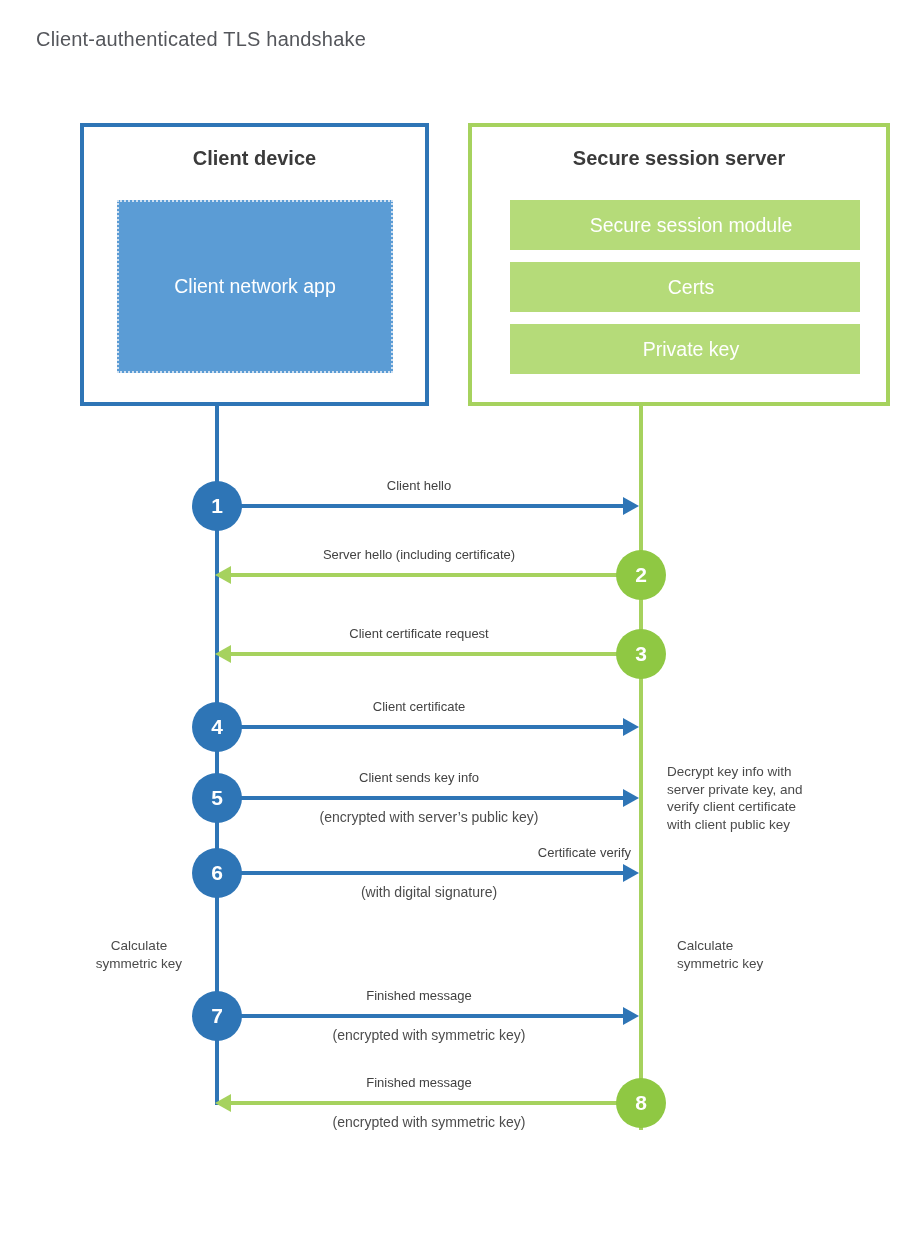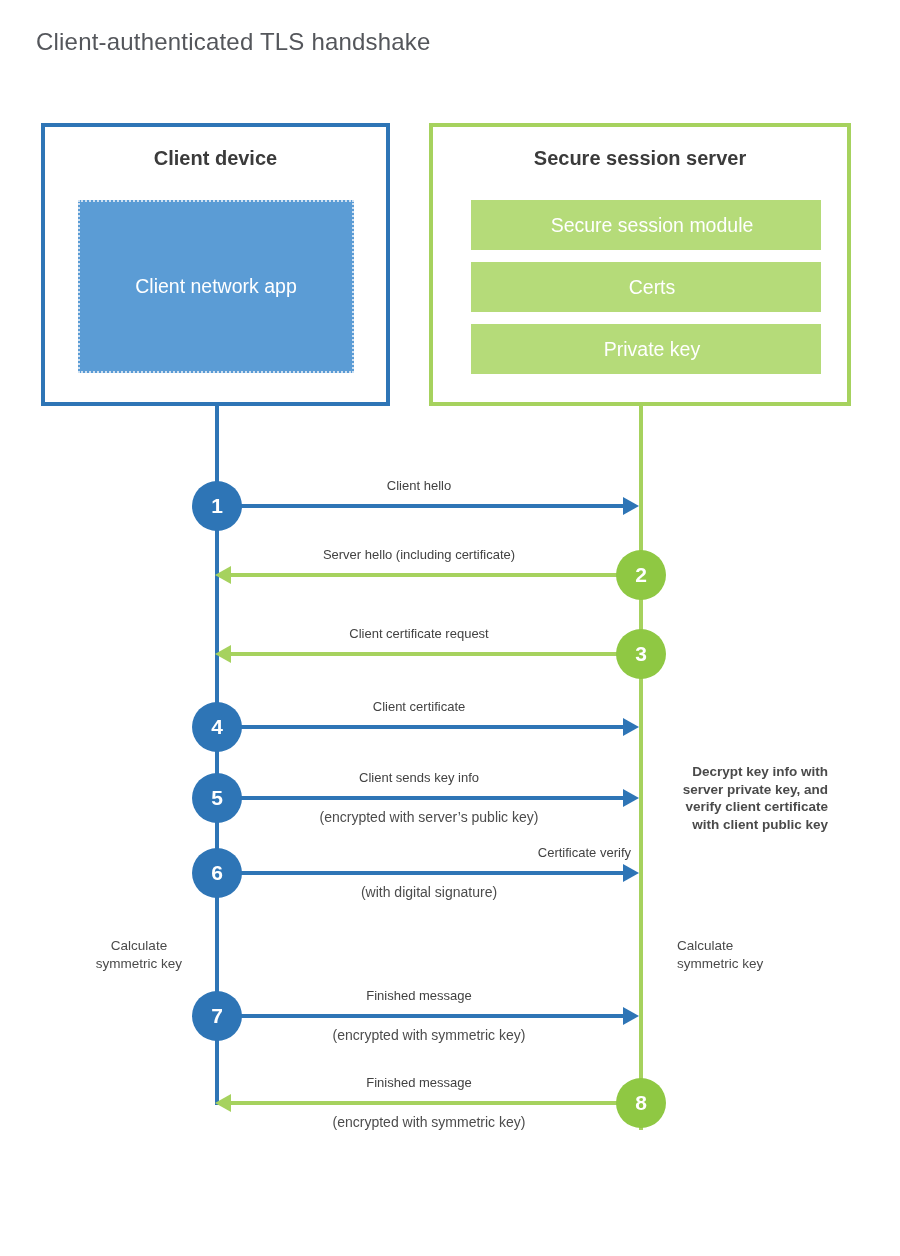--- a/index.html
+++ b/index.html
@@ -2,25 +2,25 @@
 <html style="--blue: #2E75B6; --blue-fill: #5B9CD5; --green-line: #A6D25E; --green-fill: #B5DB79; --green-circle: #8FC843;"><head>
 <meta charset="utf-8">
 <style>
   html,body{margin:0;padding:0;background:#ffffff;}
   #canvas{
     position:relative;width:900px;height:1256px;background:#ffffff;
     font-family:"Liberation Sans",sans-serif;overflow:hidden;
   }
   .abs{position:absolute;}
   #page-title{
-    left:36px;top:28px;font-size:24px;font-weight:400;color:#54565b;
+    left:36px;top:28px;font-size:20px;font-weight:400;color:#54565b;
     letter-spacing:0.2px;
   }
   
-  .actor-box{box-sizing:border-box;background:#fff;}
+  .actor-box{box-sizing:border-box;background:#fff;margin-left:39px;}
   #client-box{left:41px;top:123px;width:349px;height:283px;border:4px solid var(--blue);}
   #server-box{left:429px;top:123px;width:422px;height:283px;border:4px solid var(--green-line);}
   .actor-title{
     left:0;top:20px;width:100%;text-align:center;
     font-size:20px;font-weight:bold;color:#3b3b3b;
   }
   #client-app-box{
     left:33px;top:73px;width:276px;height:173px;box-sizing:border-box;
     background:var(--blue-fill);border:2px dotted #cfe0f1;
     display:flex;align-items:center;justify-content:center;text-align:center;
@@ -51,21 +51,21 @@
     left:207px;width:424px;text-align:center;
     font-size:13px;color:#424242;line-height:26px;
   }
   .msg-sub{
     left:217px;width:424px;text-align:center;
     font-size:14px;color:#4c4c4c;line-height:20px;
   }
   .side-note{
     font-size:13.5px;line-height:17.5px;color:#4a4a4a;white-space:pre-line;
   }
-  #note-decrypt{left:653px;top:763px;width:175px;text-align:right;font-weight:bold;}
+  #note-decrypt{left:667px;top:763px;width:175px;text-align:left;}
   #note-calc-left{left:64px;top:937px;width:150px;text-align:center;}
   #note-calc-right{left:677px;top:937px;width:150px;text-align:left;}
 </style>
 </head>
 <body>
 
 <div id="canvas">
 
   <div class="abs" id="page-title">Client-authenticated TLS handshake</div>
 

